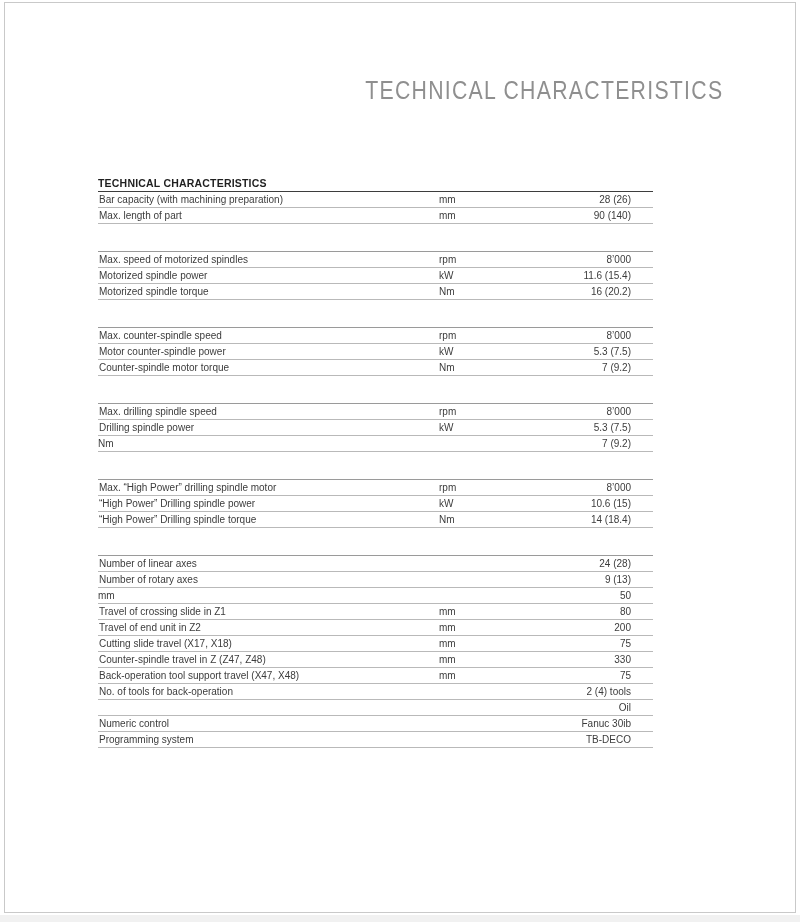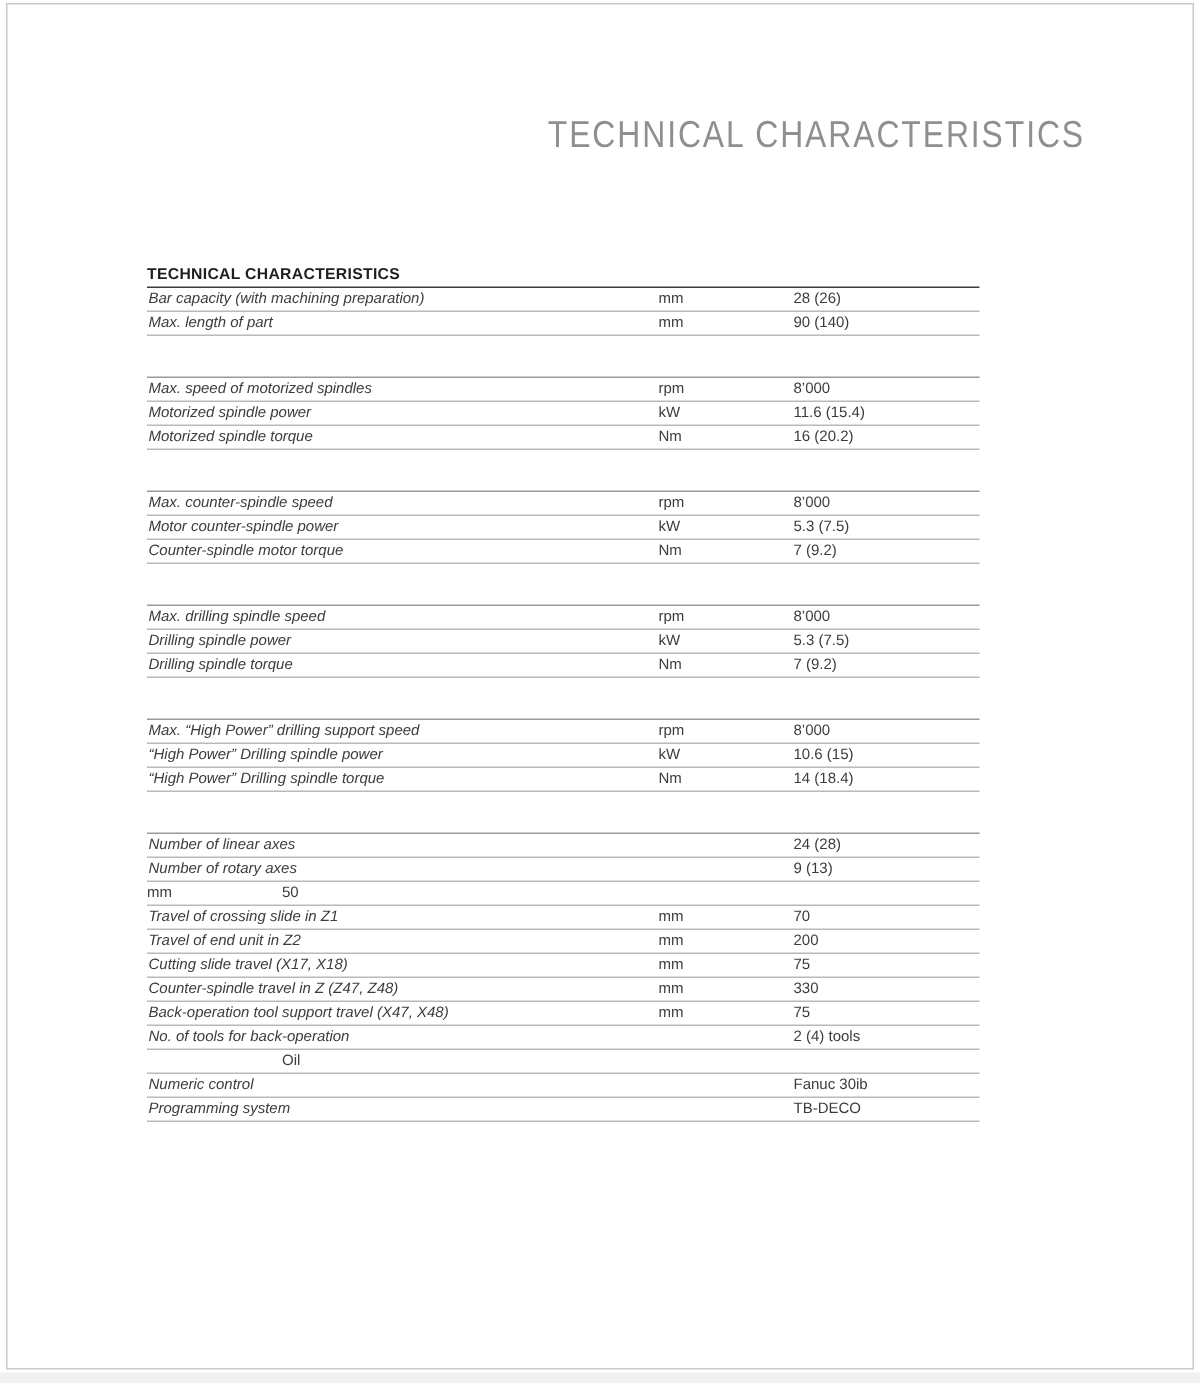--- a/index.html
+++ b/index.html
@@ -71,23 +71,23 @@
   .row{
     box-sizing:border-box;
     height:16px;
     border-bottom:1px solid var(--row-rule);
     display:flex;
     align-items:center;
     font-size:10px;
     color:var(--row-text);
     white-space:nowrap;
   }
-  .label{flex:0 0 340px;padding-left:1px;overflow:hidden;font-style:italic;}
+  .label{flex:0 0 340px;padding-left:1px;overflow:hidden;}
   .unit{flex:0 0 90px;}
-  .value{flex:1 1 auto;padding-right:22px;}
+  .value{flex:1 1 auto;text-align:right;padding-right:22px;}
 </style>
 </head>
 <body>
 
 <div class="sheet"></div>
 <div class="sheet-bottom-shade"></div>
 
 <div class="page-title">TECHNICAL CHARACTERISTICS</div>
 
 <div class="spec-table">
@@ -144,28 +144,27 @@
           <div class="label">Max. drilling spindle speed</div>
           <div class="unit">rpm</div>
           <div class="value">8’000</div>
         </div>
         <div class="row">
           <div class="label">Drilling spindle power</div>
           <div class="unit">kW</div>
           <div class="value">5.3 (7.5)</div>
         </div>
         <div class="row">
-          <div class="label">Drilling spindle torque</div>
           <div class="unit">Nm</div>
           <div class="value">7 (9.2)</div>
         </div>
       </div>
       <div class="section">
         <div class="row">
-          <div class="label">Max. “High Power” drilling support speed</div>
+          <div class="label">Max. “High Power” drilling spindle motor</div>
           <div class="unit">rpm</div>
           <div class="value">8’000</div>
         </div>
         <div class="row">
           <div class="label">“High Power” Drilling spindle power</div>
           <div class="unit">kW</div>
           <div class="value">10.6 (15)</div>
         </div>
         <div class="row">
           <div class="label">“High Power” Drilling spindle torque</div>
@@ -184,21 +183,21 @@
           <div class="unit"></div>
           <div class="value">9 (13)</div>
         </div>
         <div class="row">
           <div class="unit">mm</div>
           <div class="value">50</div>
         </div>
         <div class="row">
           <div class="label">Travel of crossing slide in Z1</div>
           <div class="unit">mm</div>
-          <div class="value">70</div>
+          <div class="value">80</div>
         </div>
         <div class="row">
           <div class="label">Travel of end unit in Z2</div>
           <div class="unit">mm</div>
           <div class="value">200</div>
         </div>
         <div class="row">
           <div class="label">Cutting slide travel (X17, X18)</div>
           <div class="unit">mm</div>
           <div class="value">75</div>

